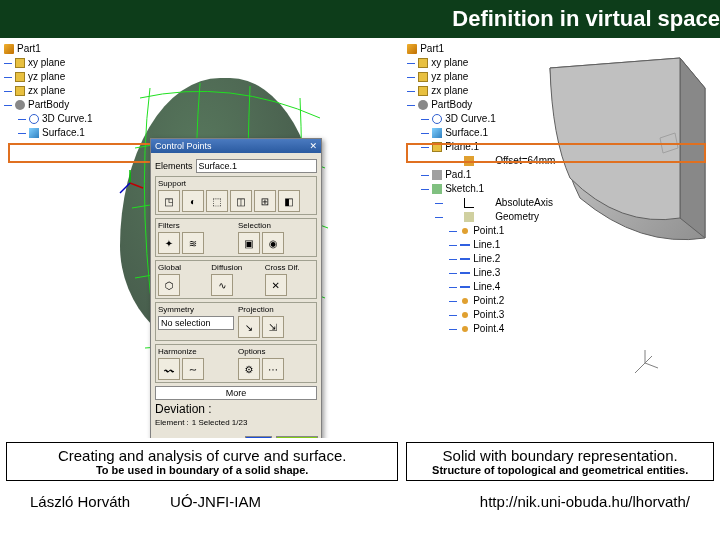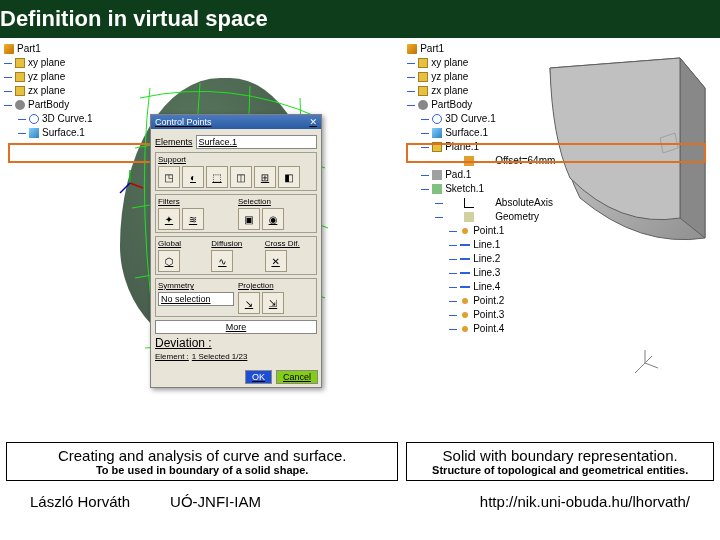--- a/index.html
+++ b/index.html
@@ -7,21 +7,21 @@
     padding: 0;
     width: 720px;
     height: 540px;
     font-family: Arial, sans-serif;
     background: #fff;
     overflow: hidden;
   }
   .title-bar {
     background: #0d3d1a;
     color: #fff;
-    text-align: left;
+    text-align: right;
     font-size: 22px;
     font-weight: bold;
     padding: 6px 0;
   }
   .main-area {
     display: flex;
     height: 400px;
     position: relative;
   }
   .left-panel, .right-panel {
@@ -82,29 +82,28 @@
     height: 280px;
     left: 40px;
     top: 20px;
     background: radial-gradient(ellipse at 40% 30%, #3a6040 0%, #2a4530 60%, #1a3020 100%);
     border-radius: 50% 45% 40% 55% / 60% 55% 45% 40%;
     opacity: 0.85;
   }
 
   .dialog {
     position: absolute;
-    top: 76px;
+    top: 100px;
     left: 150px;
     width: 170px;
     background: #e8e4d8;
     border: 1px solid #808080;
     box-shadow: 2px 2px 5px rgba(0,0,0,0.4);
     z-index: 5;
     font-size: 9px;
-    text-decoration: underline;
   }
   .dialog-title {
     background: linear-gradient(#4a7ac0,#2a5aa0);
     color: #fff;
     padding: 2px 4px;
     font-size: 9px;
     display: flex;
     justify-content: space-between;
   }
   .dialog-body { padding: 4px; }
@@ -332,20 +331,36 @@
             <div class="dialog-field">No selection</div>
           </div>
           <div style="flex:1">
             <div class="dialog-section-title">Projection</div>
             <div class="icon-grid">
               <div class="icon-btn">↘</div>
               <div class="icon-btn">⇲</div>
             </div>
           </div>
         </div>
+        <div class="dialog-section" style="display:flex;gap:4px;">
+          <div style="flex:1">
+            <div class="dialog-section-title">Harmonize</div>
+            <div class="icon-grid">
+              <div class="icon-btn">〰</div>
+              <div class="icon-btn">∼</div>
+            </div>
+          </div>
+          <div style="flex:1">
+            <div class="dialog-section-title">Options</div>
+            <div class="icon-grid">
+              <div class="icon-btn">⚙</div>
+              <div class="icon-btn">⋯</div>
+            </div>
+          </div>
+        </div>
         <div class="dialog-row">
           <span class="dialog-field" style="text-align:center">More</span>
         </div>
         <div class="dialog-row" style="font-size:12px">
           <span>Deviation :</span>
         </div>
         <div class="dialog-row" style="font-size:8px">
           <span>Element :</span>
           <span>1 Selected 1/23</span>
         </div>

